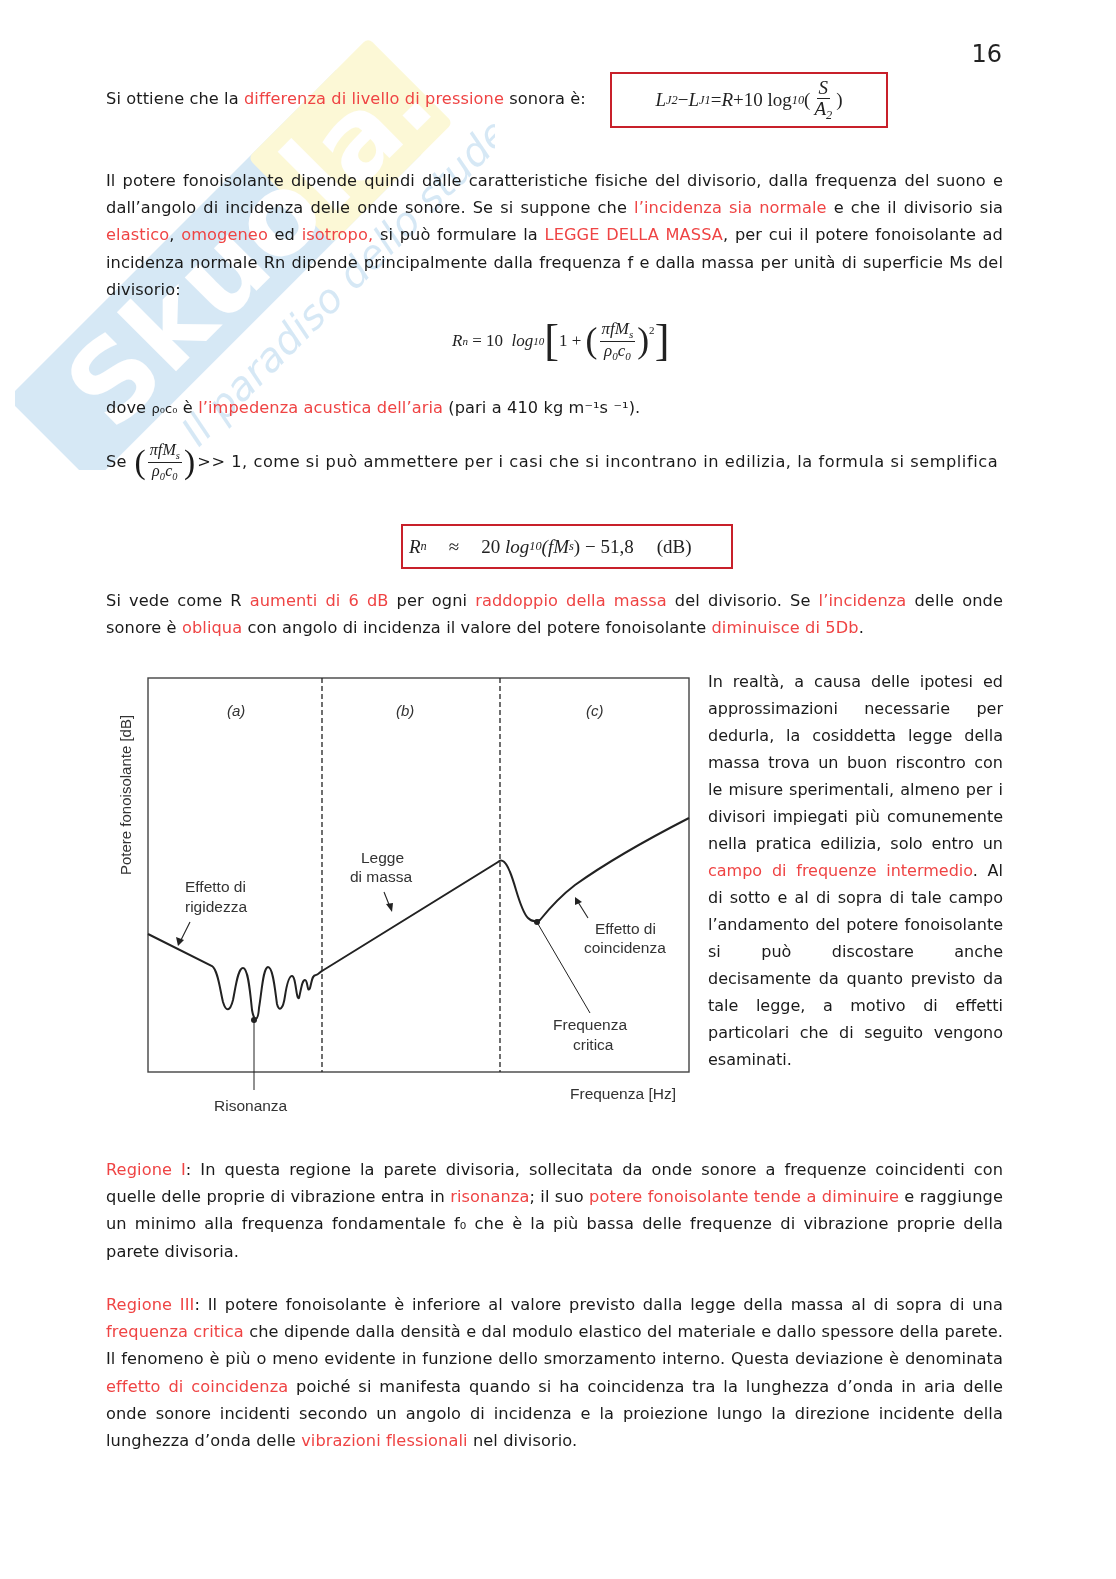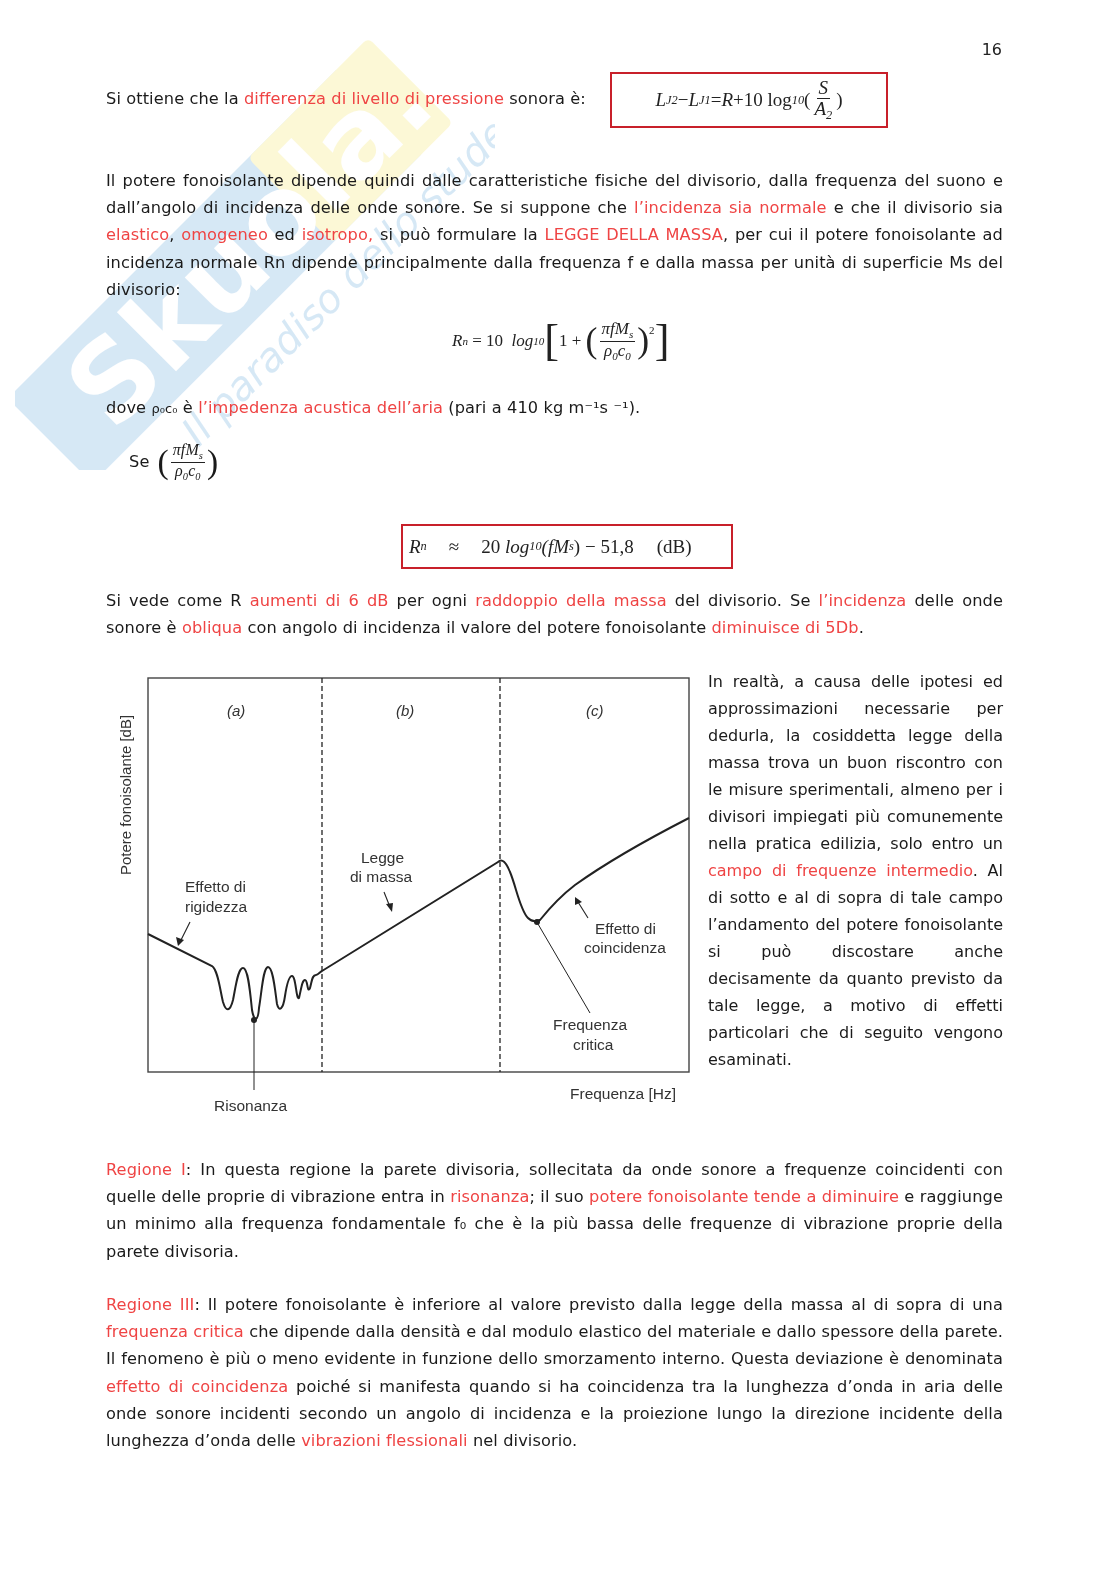--- a/index.html
+++ b/index.html
@@ -1,20 +1,20 @@
 <!DOCTYPE html>
 <html><head>
 <meta charset="utf-8">
 <style>
   html, body { margin: 0; padding: 0; background: #ffffff; }
   body { width: 1116px; height: 1579px; position: relative; overflow: hidden;
          font-family: "DejaVu Sans", sans-serif; color: #1a1a1a; }
   .page { position: absolute; left: 0; top: 0; width: 1116px; height: 1579px; }
   .watermark { position: absolute; left: 15px; top: 30px; width: 480px; height: 440px; pointer-events: none; z-index: 0; }
-  .pagenum { position: absolute; right: 114px; top: 40px; font-size: 16px; color: #222; }
+  .pagenum { position: absolute; right: 114px; top: 40px; font-size: 24px; color: #222; }
   .p { position: absolute; left: 106px; width: 897px; font-size: 16.2px; line-height: 27.2px;
        text-align: justify; z-index: 1; letter-spacing: 0.1px; }
   .red { color: #ef4444; }
   .mathbox { position: absolute; border: 2px solid #c8202a; background: #fff; z-index: 1;
              font-family: "Liberation Serif", serif; color: #222; display: flex; align-items: center; justify-content: center; }
   .frac { display: inline-flex; flex-direction: column; align-items: center; vertical-align: middle; margin: 0 2px; }
   .frac .num { border-bottom: 1px solid #222; padding: 0 2px; line-height: 1.05; }
   .frac .den { padding: 0 2px; line-height: 1.05; }
   .it { font-style: italic; }
   .sub { font-size: 0.65em; vertical-align: -0.35em; font-style: italic; }
@@ -83,30 +83,31 @@
       </span>
     <span class="big-paren">)</span>
       <span class="sup" style="margin-top:-22px;">2</span>
     <span class="big-bracket">]</span>
   </div>
 
   <div class="p" style="top:394px;">
     <span>dove </span><span style="font-size:13px">ρ₀c₀</span><span> è </span><span class="red">l’impedenza acustica dell’aria</span><span> (pari a 410 kg m⁻¹s ⁻¹).</span>
   </div>
 
-  <div class="p" style="top:442px; display:flex; align-items:center; white-space:nowrap;margin-left:23px;">
+  <div class="p" style="top:442px; display:flex; align-items:center; white-space:nowrap;">
     <span>Se</span>
     <span style="font-family:'Liberation Serif',serif; font-size:16px; margin-left:8px; display:inline-flex; align-items:center;">
       <span class="big-paren">(</span>
       <span class="frac">
           <span class="num it"><span>πfM</span><span class="sub">s</span></span>
           <span class="den it"><span>ρ</span><span class="sub">0</span><span>c</span><span class="sub">0</span></span>
         </span>
       <span class="big-paren">)</span>
     </span>
+    <span style="margin-left:2px; letter-spacing:0.55px;">&gt;&gt; 1, come si può ammettere per i casi che si incontrano in edilizia, la formula si semplifica</span>
   </div>
 
   <div class="mathbox" style="left:401px; top:524px; width:332px; height:45px; font-size:19px; justify-content:flex-start; padding-left:6px; box-sizing:border-box;">
     <span class="it">R</span>
       <span class="sub it">n</span>
     <span style="margin:0 22px;">≈</span>
     <span style="white-space:pre">20 </span>
       <span class="it">log</span>
       <span class="sub">10</span>
       <span class="it">(fM</span>

